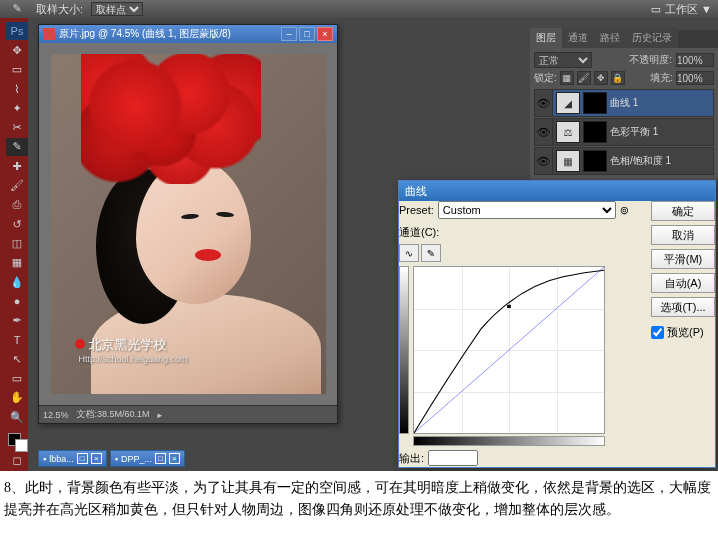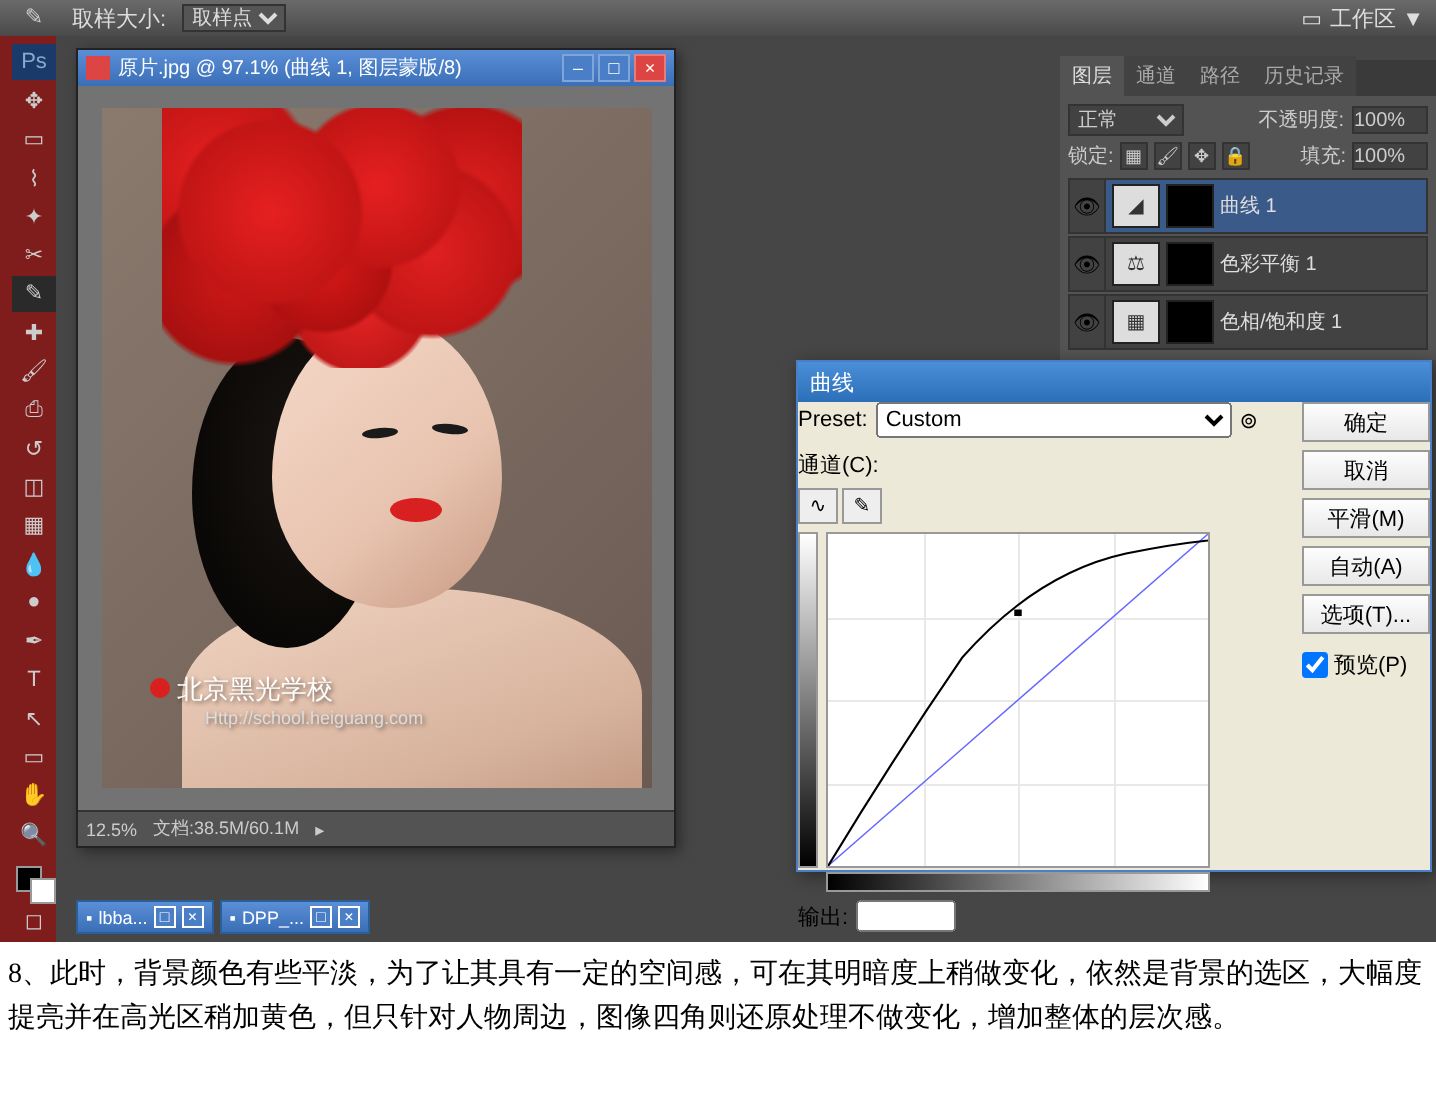--- a/index.html
+++ b/index.html
@@ -28,41 +28,41 @@
 .flowers{position:absolute;top:0;left:30px;width:180px;height:130px;background:radial-gradient(circle at 30% 40%,#e62020 0%,#c21515 30%,transparent 32%),radial-gradient(circle at 60% 30%,#e62020 0%,#c21515 28%,transparent 30%),radial-gradient(circle at 45% 60%,#d81818 0%,#b01010 26%,transparent 28%),radial-gradient(circle at 75% 55%,#e02020 0%,#c01515 27%,transparent 29%),radial-gradient(circle at 20% 65%,#d01818 0%,#a81010 25%,transparent 27%),radial-gradient(circle at 55% 75%,#e62525 0%,#c21818 24%,transparent 26%),radial-gradient(circle at 85% 35%,#e02020 0%,#b81212 26%,transparent 28%),radial-gradient(circle at 15% 25%,#e62020 0%,#c21515 25%,transparent 27%)}
 .face{position:absolute;top:105px;left:85px;width:115px;height:145px;background:linear-gradient(140deg,#f5d8c8 0%,#e8c4b0 60%,#c89a82 100%);border-radius:50% 50% 48% 52%/55% 55% 45% 45%}
 .hair{position:absolute;top:115px;left:45px;width:95px;height:155px;background:radial-gradient(ellipse at 60% 40%,#1a1612 0%,#0a0806 70%);border-radius:50%}
 .lips{position:absolute;top:195px;left:144px;width:26px;height:12px;background:#d82020;border-radius:50%}
 .eye{position:absolute;width:18px;height:5px;background:#1a1a1a;border-radius:50%}
 .eye.l{top:160px;left:130px;transform:rotate(-5deg)}
 .eye.r{top:158px;left:165px;transform:rotate(5deg)}
 .body{position:absolute;top:240px;left:40px;width:230px;height:180px;background:linear-gradient(160deg,#f0d4c2 0%,#d8b49e 50%,#a87862 100%);border-radius:50% 50% 0 0/30% 30% 0 0}
 .watermark{position:absolute;bottom:30px;left:24px;color:#fff;font-size:13px;text-shadow:1px 1px 2px rgba(0,0,0,.5)}
 .watermark .dot{display:inline-block;width:10px;height:10px;background:#d82020;border-radius:50%;margin-right:4px}
-.watermark .url{font-size:9px;color:#ddd;display:block;margin-left:28px}
+.watermark .url{font-size:9px;color:#ddd;display:block;margin-left:4px}
 .doc-status{height:18px;background:#535353;display:flex;align-items:center;padding:0 4px;color:#ccc;font-size:9px;border-top:1px solid #333;gap:8px}
 .panel-group{position:absolute;right:0;top:30px;width:188px;background:#535353}
 .panel-tabs{height:18px;background:#3a3a3a;display:flex;align-items:flex-end}
 .ptab{padding:3px 6px;font-size:10px;color:#aaa;cursor:pointer;background:#424242}
 .ptab.active{background:#535353;color:#ddd}
 .panel-body{background:#535353;padding:4px}
 .blend-row{display:flex;align-items:center;gap:4px;margin-bottom:3px}
 .blend-row select{flex:0 0 58px;font-size:10px;background:#424242;color:#ccc;border:1px solid #333;height:16px}
 .blend-row .oplbl{font-size:10px;color:#ccc;margin-left:auto}
 .blend-row input{width:38px;font-size:10px;background:#424242;color:#ccc;border:1px solid #333;height:14px}
 .lock-row{display:flex;align-items:flex-start;gap:3px;font-size:10px;color:#ccc;margin-bottom:4px}
 .lock-ico{width:14px;height:14px;background:#424242;border:1px solid #333;display:flex;align-items:center;justify-content:center;font-size:9px}
 .layer{display:flex;align-items:center;height:28px;border:1px solid #333;margin-bottom:1px;background:#424242}
 .layer.sel{background:#3a5a8a}
 .layer .eye{position:static;width:18px;height:100%;display:flex;align-items:center;justify-content:center;border-right:1px solid #333;background:#424242;border-radius:0}
 .layer .thumb{width:24px;height:22px;background:#888;margin:0 3px;border:1px solid #222}
 .layer .thumb.adj{background:#ddd;display:flex;align-items:center;justify-content:center;font-size:10px;color:#333}
 .layer .mask{width:24px;height:22px;background:#000;margin-right:3px;border:1px solid #222}
 .layer .lname{font-size:10px;color:#ddd;flex:1}
-.curves-dialog{position:absolute;left:398px;top:180px;width:318px;height:256px;background:#ece9d8;border:1px solid #4a7fc8;box-shadow:2px 2px 8px rgba(0,0,0,.4)}
+.curves-dialog{position:absolute;left:398px;top:180px;width:318px;height:288px;background:#ece9d8;border:1px solid #4a7fc8;box-shadow:2px 2px 8px rgba(0,0,0,.4)}
 .dlg-title{height:20px;background:linear-gradient(#4a8fd8,#2a6fb8);color:#fff;font-size:11px;display:flex;align-items:center;padding:0 6px}
 .dlg-body{padding:0;display:flex;gap:22px}
 .dlg-left{flex:1}
 .preset-row{display:flex;align-items:center;gap:4px;margin-bottom:6px;font-size:11px}
 .preset-row select{flex:1;font-size:11px;height:18px}
 .chan-row{display:flex;align-items:center;gap:4px;margin-bottom:4px;font-size:11px}
 .chan-row select{width:90px;font-size:11px;height:18px}
 .curve-tools{display:flex;gap:2px;margin-bottom:4px}
 .ctool{width:20px;height:18px;border:1px solid #999;background:#eee;display:flex;align-items:center;justify-content:center;font-size:10px}
 .curve-area{width:192px;height:168px;border:1px solid #999;background:#fff;position:relative}
@@ -122,21 +122,21 @@
     <div class="swatch">
         <div class="fg"></div>
         <div class="bg"></div>
       </div>
     <div class="tool">◻</div>
   </div>
 
   <div class="doc-window">
     <div class="doc-title">
       <div class="doc-ico"></div>
-      <span>原片.jpg @ 97.1% (曲线 1, 图层蒙版/8)</span>
+      <span>原片.jpg @ 74.5% (曲线 1, 图层蒙版/8)</span>
       <div class="win-btns">
         <div class="wbtn wmin">–</div>
         <div class="wbtn wmax">□</div>
         <div class="wbtn wcls">×</div>
       </div>
     </div>
     <div class="doc-canvas">
       <div class="photo">
         <div class="body"></div>
         <div class="hair"></div>

